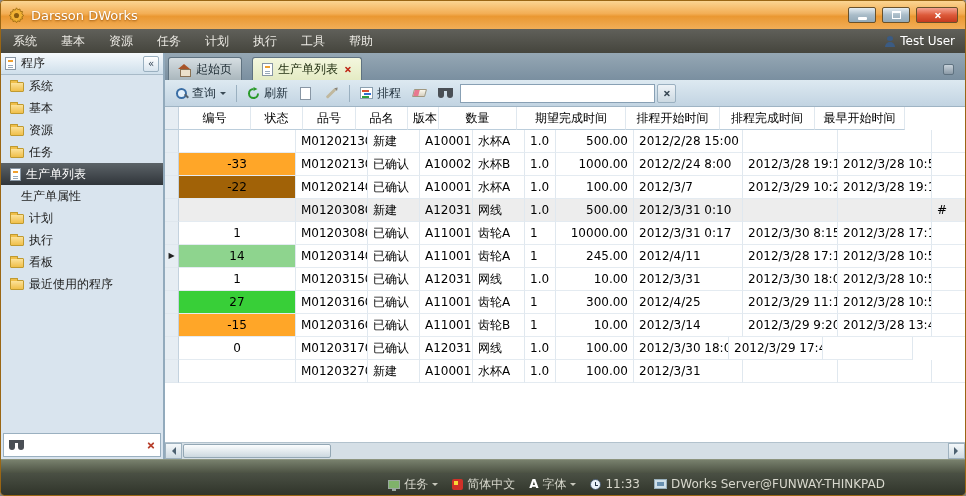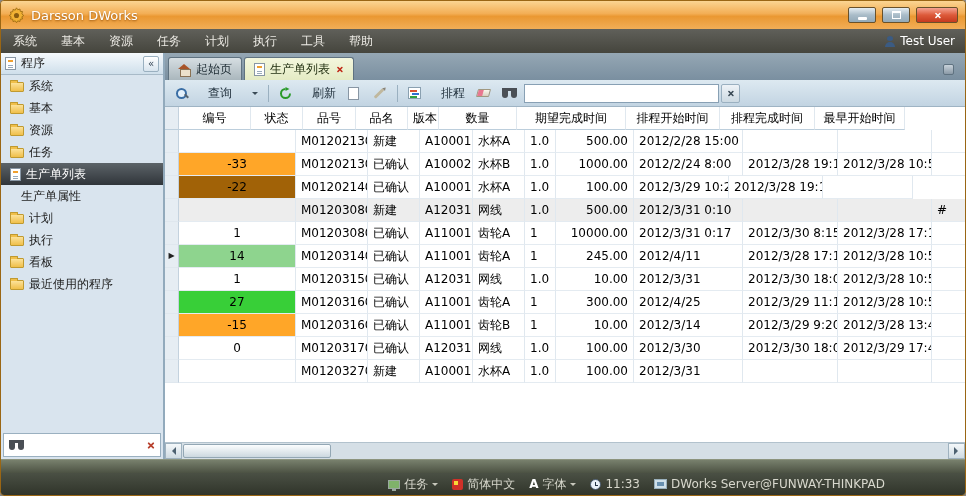--- a/index.html
+++ b/index.html
@@ -49,35 +49,35 @@
 
   .folder-icon{width:14px;height:10px;background:linear-gradient(#fce29a,#f0bf4a);border:1px solid #c09a30;border-radius:1px;position:relative;flex:none;margin-top:2px;}
   .folder-icon::before{content:"";position:absolute;top:-3px;left:-1px;width:6px;height:2px;background:#f0bf4a;border:1px solid #c09a30;border-bottom:none;border-radius:1px 1px 0 0;}
   .page-icon{width:11px;height:13px;background:#fff;border:1px solid #8896a4;position:relative;flex:none;}
   .page-icon::before{content:"";position:absolute;top:2px;left:2px;right:2px;height:2px;background:#f0a030;}
   .page-icon::after{content:"";position:absolute;top:7px;left:2px;right:2px;height:1px;background:#9ab;box-shadow:0 2px 0 #9ab;}
 
   
   .main{flex:1;display:flex;flex-direction:column;min-width:0;background:#fff;}
 
-  .tabbar{height:27px;flex:none;display:flex;align-items:flex-end;background:linear-gradient(#95a7b4,#7a8fa0);padding:0 3px;}
+  .tabbar{height:27px;flex:none;display:flex;align-items:flex-end;background:linear-gradient(#95a7b4,#7a8fa0);padding:0 3px;gap:8px;}
   .tab{height:23px;display:flex;align-items:center;gap:5px;padding:0 9px;font-size:12px;border:1px solid #5f7280;border-bottom:none;
     border-radius:3px 3px 0 0;margin-right:2px;cursor:default;}
   .tab.inactive{background:linear-gradient(#d6dee2,#aab7bd);color:#1d2b33;}
   .tab.active{background:linear-gradient(#f4f7de,#e4ebc4);color:#223012;}
   .tab .x-icon{color:#c02818;transform:scale(.8);cursor:pointer;}
   .home-icon{width:13px;height:11px;position:relative;flex:none;}
   .home-icon::before{content:"";position:absolute;left:0;top:0;border-left:6px solid transparent;border-right:6px solid transparent;border-bottom:5px solid #a85428;}
   .home-icon::after{content:"";position:absolute;left:2px;top:5px;width:9px;height:6px;background:#ece1cb;border:1px solid #8a7254;}
   .tabbar-spacer{flex:1;}
   .pin-icon{width:11px;height:11px;margin:0 8px 5px 0;background:linear-gradient(#c8d2da,#8a99a6);border:1px solid #5f7280;border-radius:2px;flex:none;}
 
   .toolbar{height:27px;flex:none;display:flex;align-items:center;gap:2px;padding:0 5px;font-size:12px;color:#1a2a36;
     background:linear-gradient(#dde9f1,#c2d4e2);border-bottom:1px solid #9fb4c4;}
-  .tbtn{display:flex;align-items:center;gap:20px;padding:2px 5px;border-radius:2px;cursor:pointer;}
+  .tbtn{display:flex;align-items:center;gap:4px;padding:2px 5px;border-radius:2px;cursor:pointer;}
   .tsep{width:1px;height:17px;background:#9ab0c0;margin:0 3px;}
   .caret{width:0;height:0;border:3px solid transparent;border-top-color:#3a4a56;margin-top:4px;}
   .mag-icon{width:13px;height:13px;position:relative;flex:none;}
   .mag-icon::before{content:"";position:absolute;left:1px;top:1px;width:7px;height:7px;border:2px solid #3a6ea5;border-radius:50%;background:#e4f1fc;}
   .mag-icon::after{content:"";position:absolute;left:9px;top:8px;width:5px;height:2px;background:#55626e;transform:rotate(45deg);}
   .new-icon{width:11px;height:13px;background:#fff;border:1px solid #8896a4;flex:none;}
   .pencil-icon{width:12px;height:3px;background:#c0b89e;transform:rotate(-45deg);border-radius:1px;position:relative;flex:none;margin:0 2px;}
   .pencil-icon::after{content:"";position:absolute;right:-3px;top:0;border-top:2px solid transparent;border-bottom:2px solid transparent;border-left:3px solid #8a8478;}
   .gantt-icon{width:13px;height:12px;background:#fff;border:1px solid #8aa0b0;position:relative;flex:none;}
   .gantt-icon::before{content:"";position:absolute;left:1px;top:2px;width:7px;height:2px;background:#d85030;box-shadow:2px 3px 0 #3070d0,0 6px 0 #30a040;}
@@ -324,20 +324,21 @@
               </div>
               <div class="grow">
                 <div class="gsel"></div>
                 <div class="gcell center" style="width: 117px; background: #a16207;">-22</div>
                 <div class="gcell left" style="width: 72px;">M012021401</div>
                 <div class="gcell left" style="width: 52px;">已确认</div>
                 <div class="gcell left" style="width: 53px;">A10001</div>
                 <div class="gcell left" style="width: 52px;">水杯A</div>
                 <div class="gcell left" style="width: 31px;">1.0</div>
                 <div class="gcell right" style="width: 78px;">100.00</div>
+                <div class="gcell left" style="width: 109px;">2012/3/7</div>
                 <div class="gcell left" style="width: 95px;">2012/3/29 10:20</div>
                 <div class="gcell left" style="width: 94px;">2012/3/28 19:10</div>
                 <div class="gcell left" style="width: 90px;"></div>
               </div>
               <div class="grow" style="background: rgb(237, 237, 237);">
                 <div class="gsel"></div>
                 <div class="gcell center" style="width: 117px;"></div>
                 <div class="gcell left" style="width: 72px;">M012030801</div>
                 <div class="gcell left" style="width: 52px;">新建</div>
                 <div class="gcell left" style="width: 53px;">A12031</div>
@@ -421,21 +422,20 @@
               </div>
               <div class="grow">
                 <div class="gsel"></div>
                 <div class="gcell center" style="width: 117px;">0</div>
                 <div class="gcell left" style="width: 72px;">M012031701</div>
                 <div class="gcell left" style="width: 52px;">已确认</div>
                 <div class="gcell left" style="width: 53px;">A12031</div>
                 <div class="gcell left" style="width: 52px;">网线</div>
                 <div class="gcell left" style="width: 31px;">1.0</div>
                 <div class="gcell right" style="width: 78px;">100.00</div>
-                <div class="gcell left" style="width: 109px;">2012/3/30</div>
                 <div class="gcell left" style="width: 95px;">2012/3/30 18:00</div>
                 <div class="gcell left" style="width: 94px;">2012/3/29 17:46</div>
                 <div class="gcell left" style="width: 90px;"></div>
               </div>
               <div class="grow">
                 <div class="gsel"></div>
                 <div class="gcell center" style="width: 117px;"></div>
                 <div class="gcell left" style="width: 72px;">M012032701</div>
                 <div class="gcell left" style="width: 52px;">新建</div>
                 <div class="gcell left" style="width: 53px;">A10001</div>

